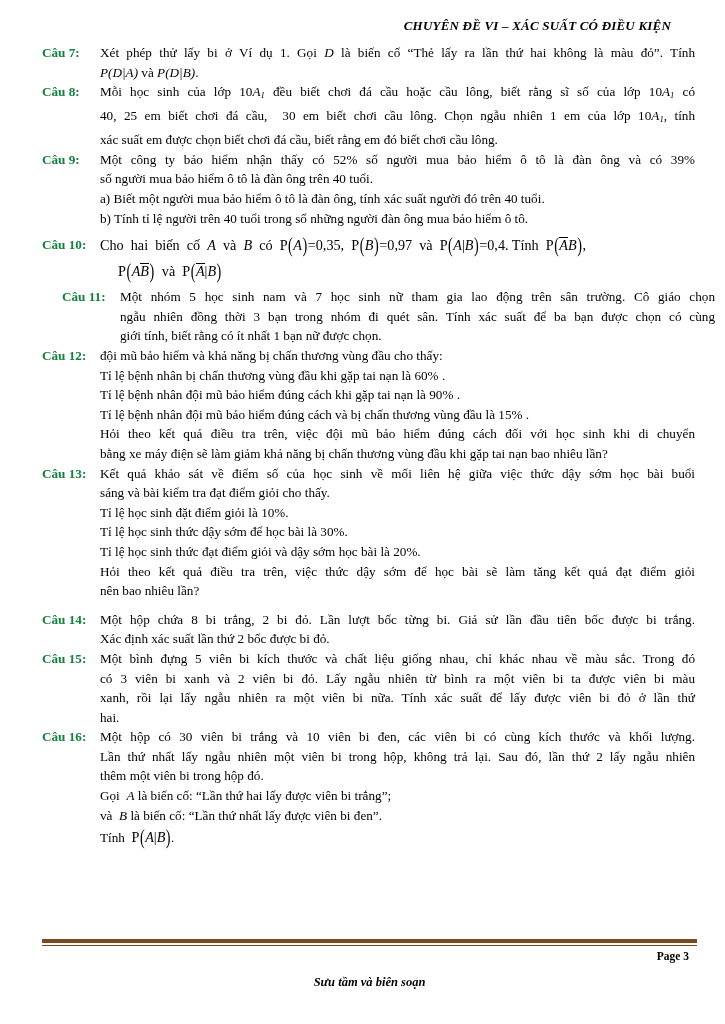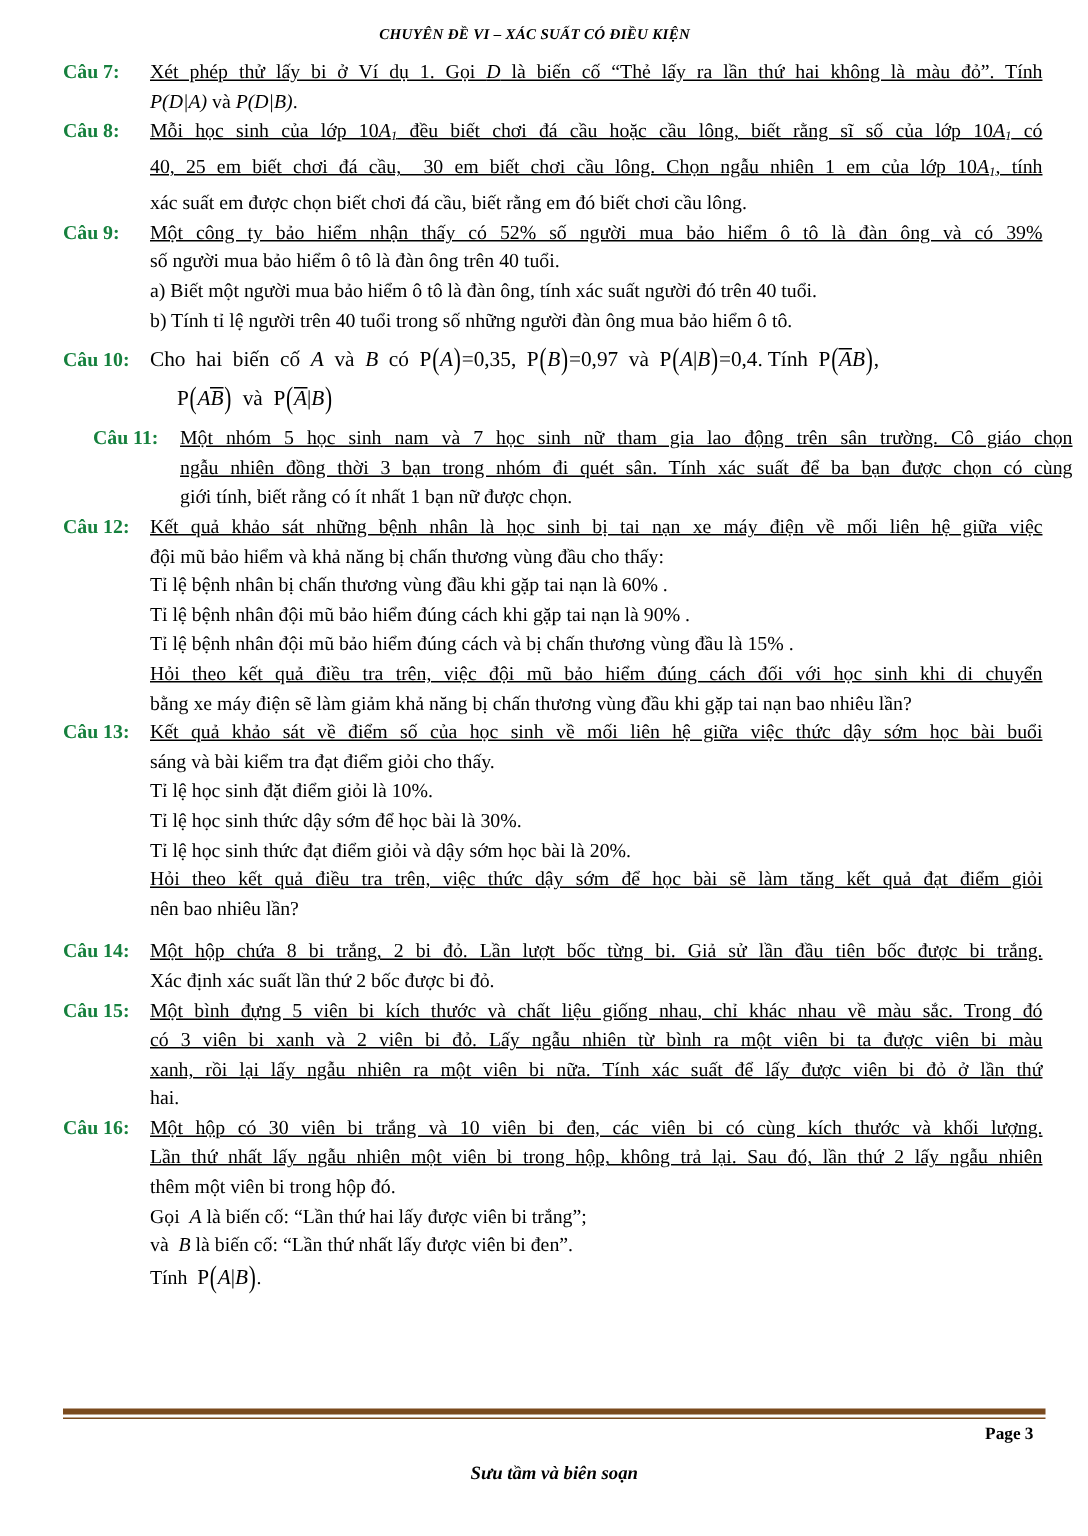--- a/index.html
+++ b/index.html
@@ -16,24 +16,24 @@
   }
   .page {
     position: relative;
     width: 725px;
     height: 1024px;
     padding: 14px 28px 0 42px;
   }
 
   
   .doc-header {
-    text-align: center;
-    font-weight: bold;
-    font-style: italic;
-    font-size: 10px;
+    text-align: right;
+    font-weight: bold;
+    font-style: italic;
+    font-size: 13px;
     letter-spacing: 0.2px;
     padding-right: 26px;
     padding-top: 4px;
     padding-bottom: 9px;
     white-space: nowrap;
   }
 
   
   .qlist { display: block; }
 
@@ -58,21 +58,20 @@
     font-size: 13.2px;
     line-height: 19.6px;
     text-align: justify;
     text-justify: inter-word;
     padding-right: 2px;
   }
   .qbody .ln { display: block; }
   .qbody .ln.just {
     text-align: justify;
     text-align-last: justify;
-    text-decoration: underline;
   }
   .qbody .ln.last { text-align: left; text-align-last: left; }
 
   
   .mi { font-style: italic; font-family: "Liberation Serif", serif; }
   .math {
     font-family: "Liberation Serif", serif;
     font-style: italic;
     white-space: nowrap;
   }
@@ -198,21 +197,20 @@
       <div class="qbody">
         <span class="ln just">Một nhóm 5 học sinh nam và 7 học sinh nữ tham gia lao động trên sân trường. Cô giáo chọn</span>
         <span class="ln just">ngẫu nhiên đồng thời 3 bạn trong nhóm đi quét sân. Tính xác suất để ba bạn được chọn có cùng</span>
         <span class="ln last">giới tính, biết rằng có ít nhất 1 bạn nữ được chọn.</span>
       </div>
     </div>
 
     <div class="qrow">
       <div class="qlabel">Câu 12:</div>
       <div class="qbody">
-        <span class="ln just">Kết quả khảo sát những bệnh nhân là học sinh bị tai nạn xe máy điện về mối liên hệ giữa việc</span>
         <span class="ln last">đội mũ bảo hiểm và khả năng bị chấn thương vùng đầu cho thấy:</span>
         <span class="ln last">Tỉ lệ bệnh nhân bị chấn thương vùng đầu khi gặp tai nạn là 60% .</span>
         <span class="ln last">Tỉ lệ bệnh nhân đội mũ bảo hiểm đúng cách khi gặp tai nạn là 90% .</span>
         <span class="ln last">Tỉ lệ bệnh nhân đội mũ bảo hiểm đúng cách và bị chấn thương vùng đầu là 15% .</span>
         <span class="ln just">Hỏi theo kết quả điều tra trên, việc đội mũ bảo hiểm đúng cách đối với học sinh khi di chuyển</span>
         <span class="ln last">bằng xe máy điện sẽ làm giảm khả năng bị chấn thương vùng đầu khi gặp tai nạn bao nhiêu lần?</span>
       </div>
     </div>
 
     <div class="qrow">

